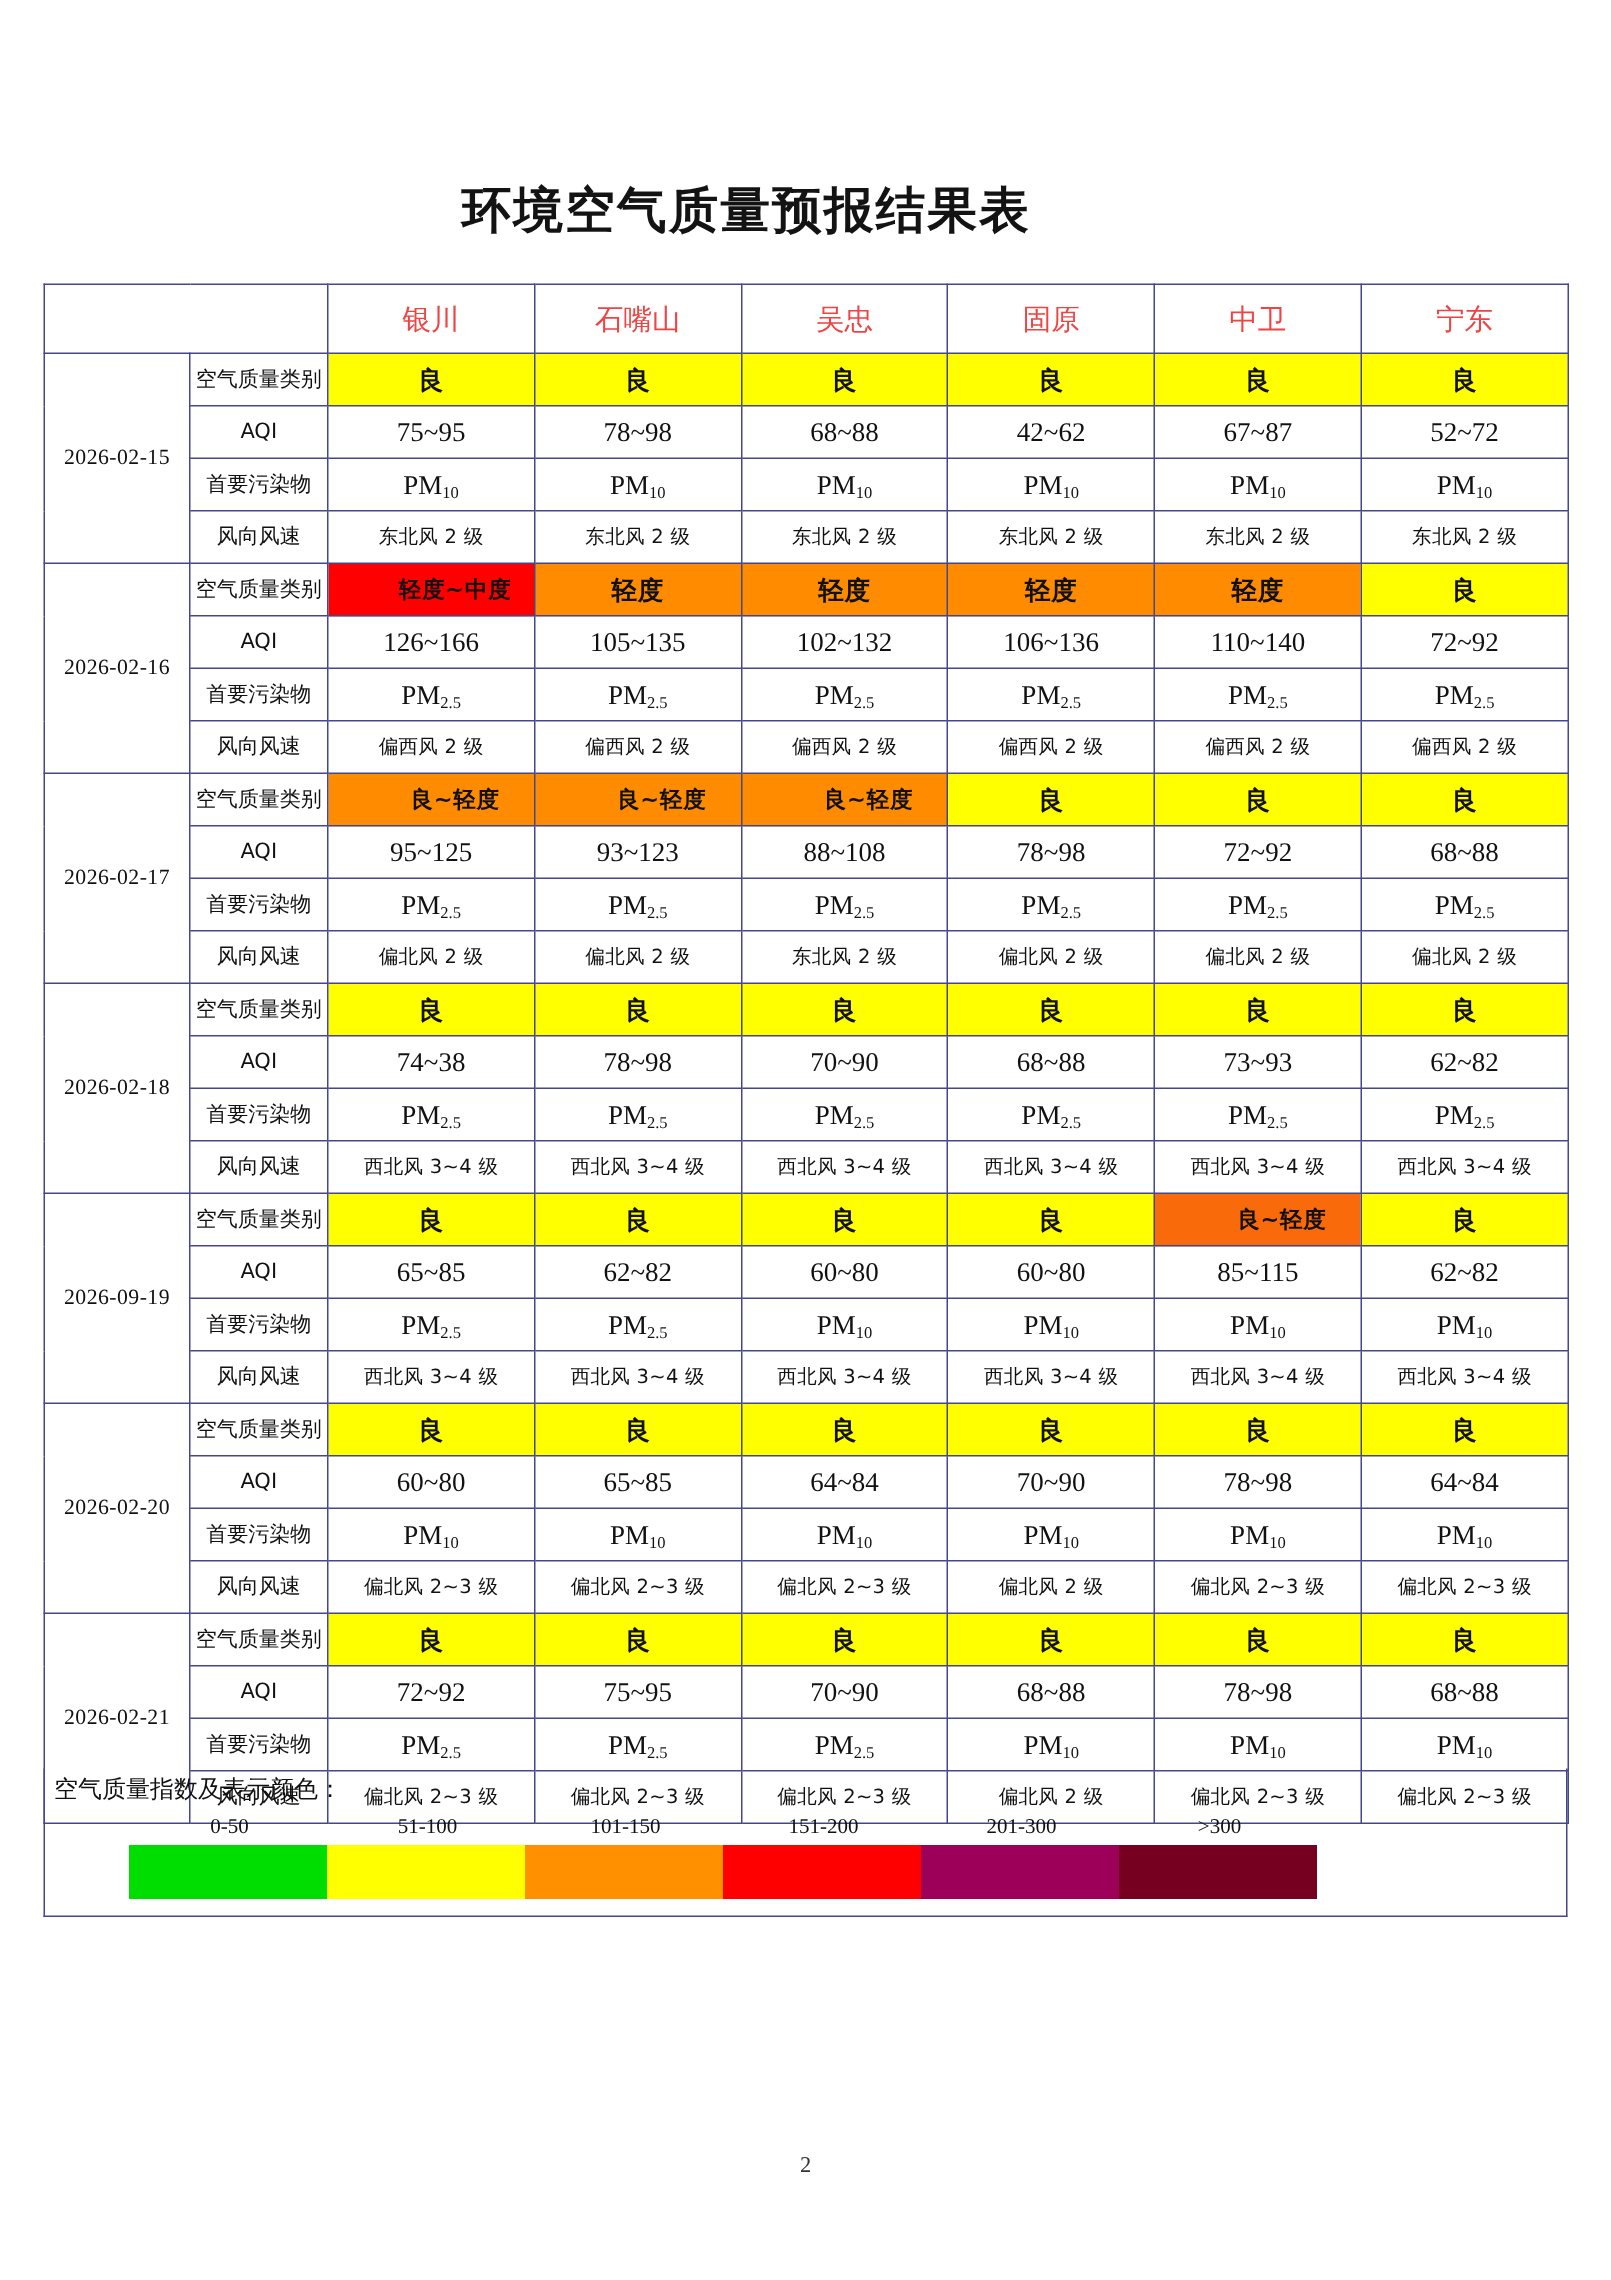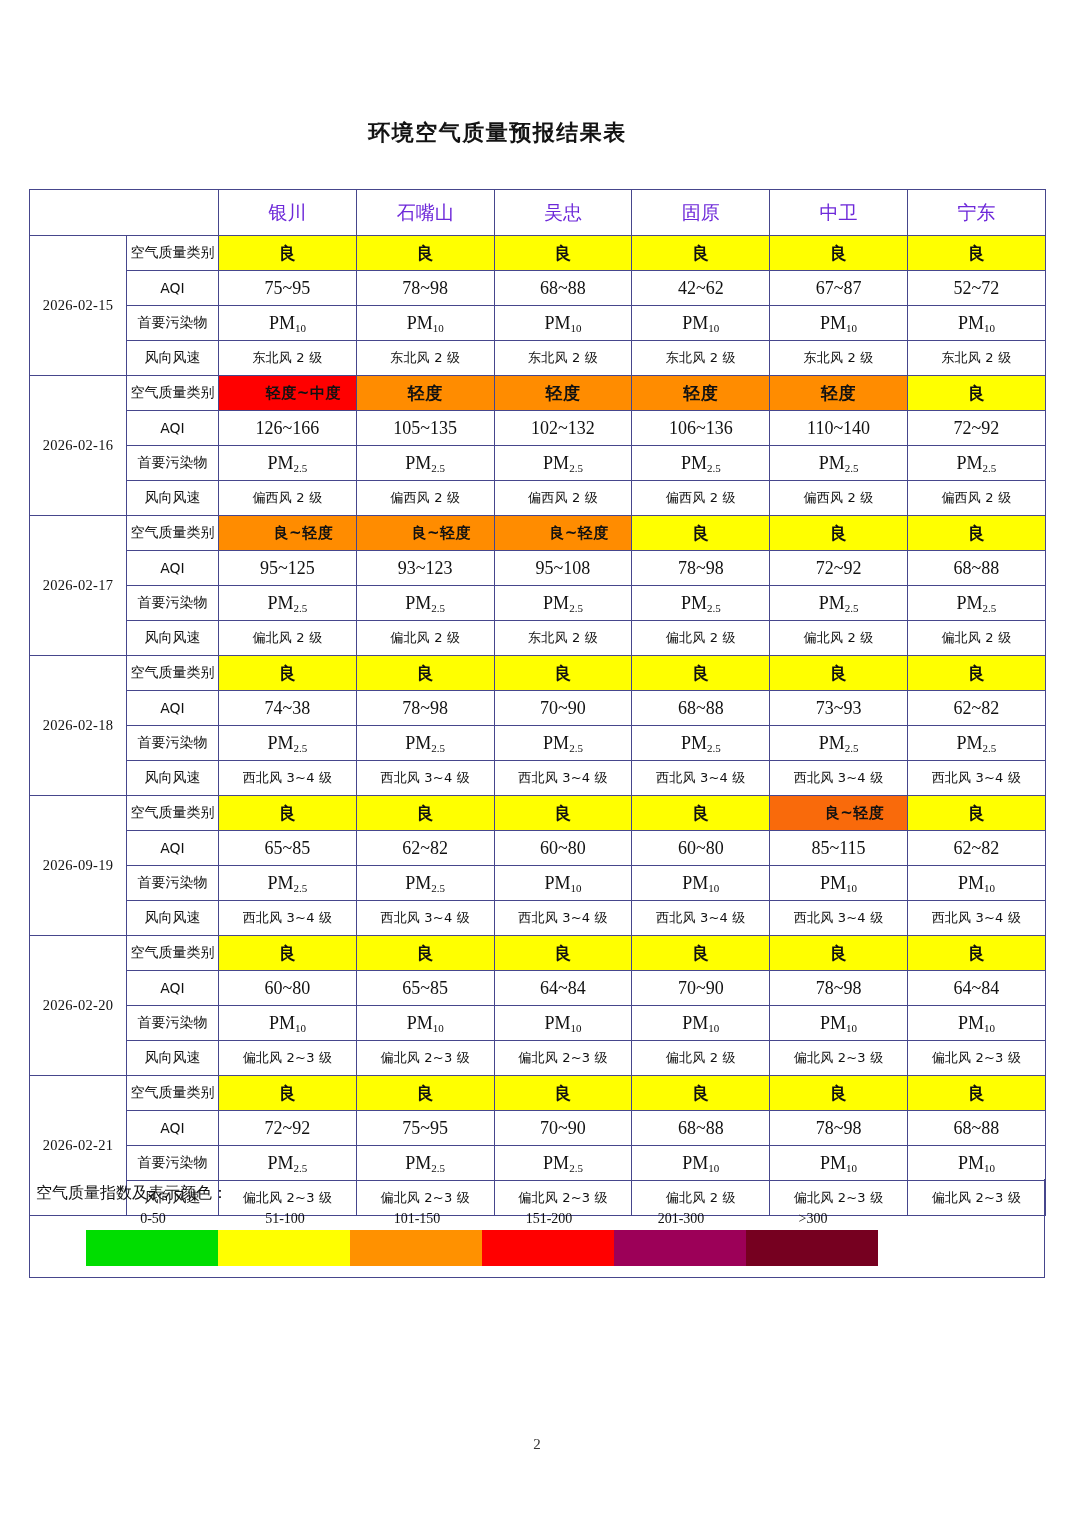--- a/index.html
+++ b/index.html
@@ -27,21 +27,21 @@
 
   
   .doc-title {
     position: absolute;
     left: 0;
     top: 118px;
     width: 995px;
     text-align: center;
     font-family: "DejaVu Sans", sans-serif;
     font-weight: bold;
-    font-size: 22px;
+    font-size: 33px;
     letter-spacing: 1.5px;
     color: #131313;
   }
 
   
   .table-wrap {
     position: absolute;
     left: 29px;
     top: 189px;
     width: 1016px;
@@ -61,21 +61,21 @@
   }
   col.c-date  { width: 97px; }
   col.c-item  { width: 92px; }
   col.c-city  { width: 137.8px; }
 
   
   tr.head td {
     height: 45px;
     font-family: "DejaVu Sans", sans-serif;
     font-size: 19px;
-    color: #6d28d9;
+    color: #ef4444;
     margin-left: 28px;
   }
   td.corner { border-left: 1px solid #46468c; }
 
   
   td.date {
     font-family: "Liberation Serif", serif;
     font-size: 14.5px;
     color: #111;
     letter-spacing: 0.3px;
@@ -305,21 +305,21 @@
             <td class="val cat narrow" style="background: rgb(255, 140, 0);">良~轻度</td>
             <td class="val cat narrow" style="background: rgb(255, 140, 0);">良~轻度</td>
             <td class="val cat" style="background: rgb(255, 255, 0);">良</td>
             <td class="val cat" style="background: rgb(255, 255, 0);">良</td>
             <td class="val cat" style="background: rgb(255, 255, 0);">良</td>
           </tr>
           <tr>
             <td class="item">AQI</td>
             <td class="val aqi">95~125</td>
             <td class="val aqi">93~123</td>
-            <td class="val aqi">95~108</td>
+            <td class="val aqi">88~108</td>
             <td class="val aqi">78~98</td>
             <td class="val aqi">72~92</td>
             <td class="val aqi">68~88</td>
           </tr>
           <tr>
             <td class="item">首要污染物</td>
             <td class="val poll"><span>PM</span><sub>2.5</sub></td>
             <td class="val poll"><span>PM</span><sub>2.5</sub></td>
             <td class="val poll"><span>PM</span><sub>2.5</sub></td>
             <td class="val poll"><span>PM</span><sub>2.5</sub></td>

